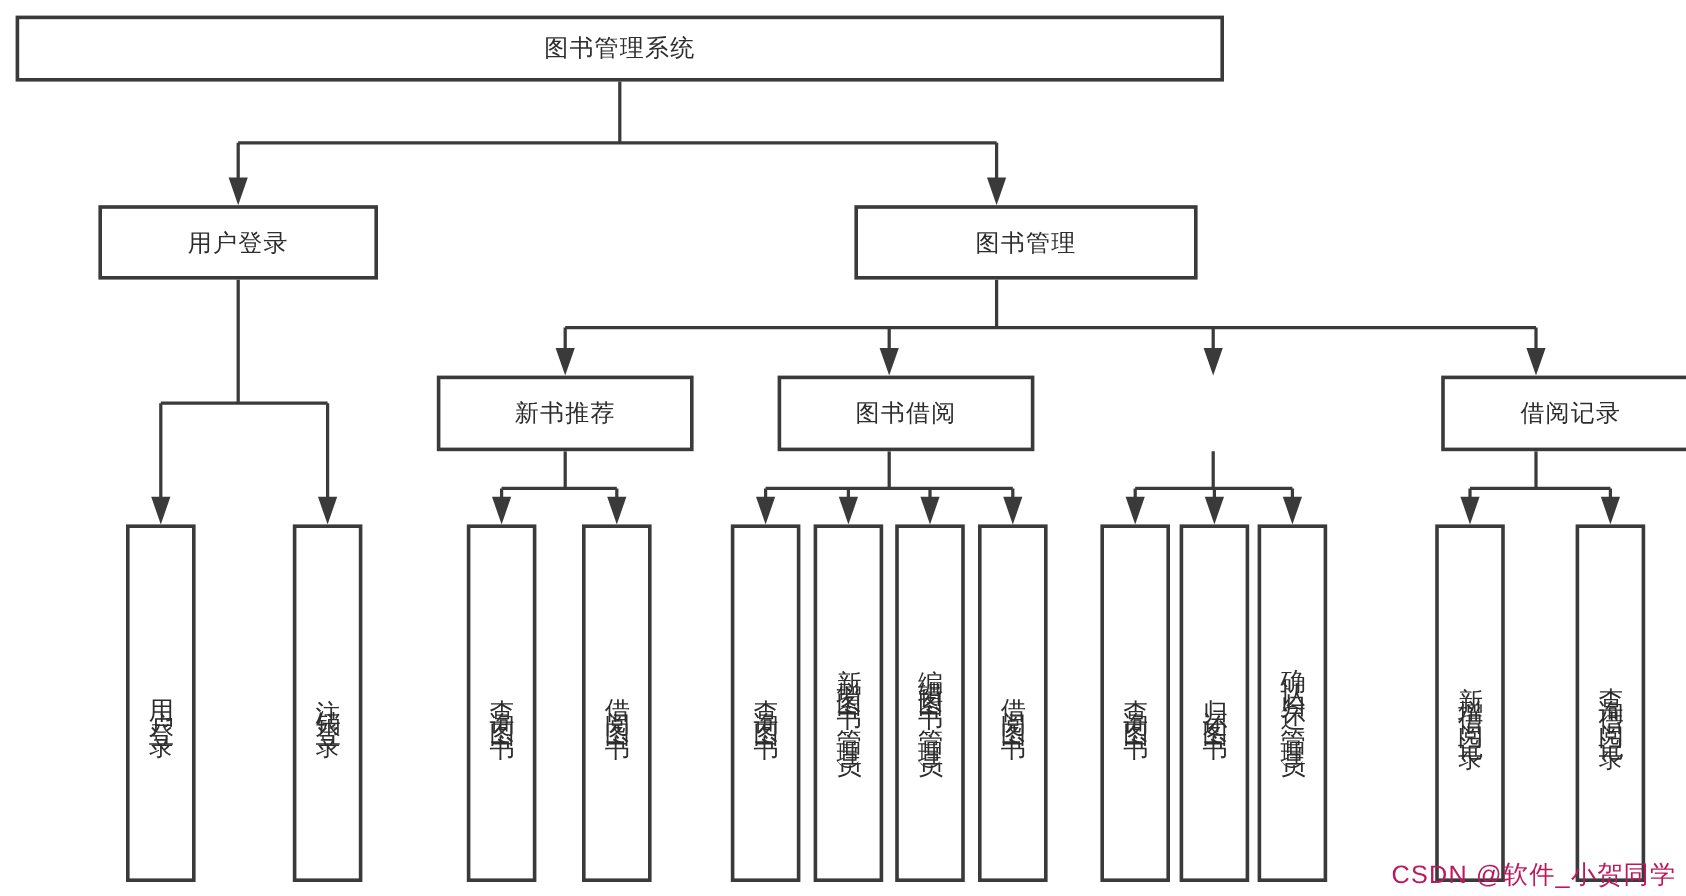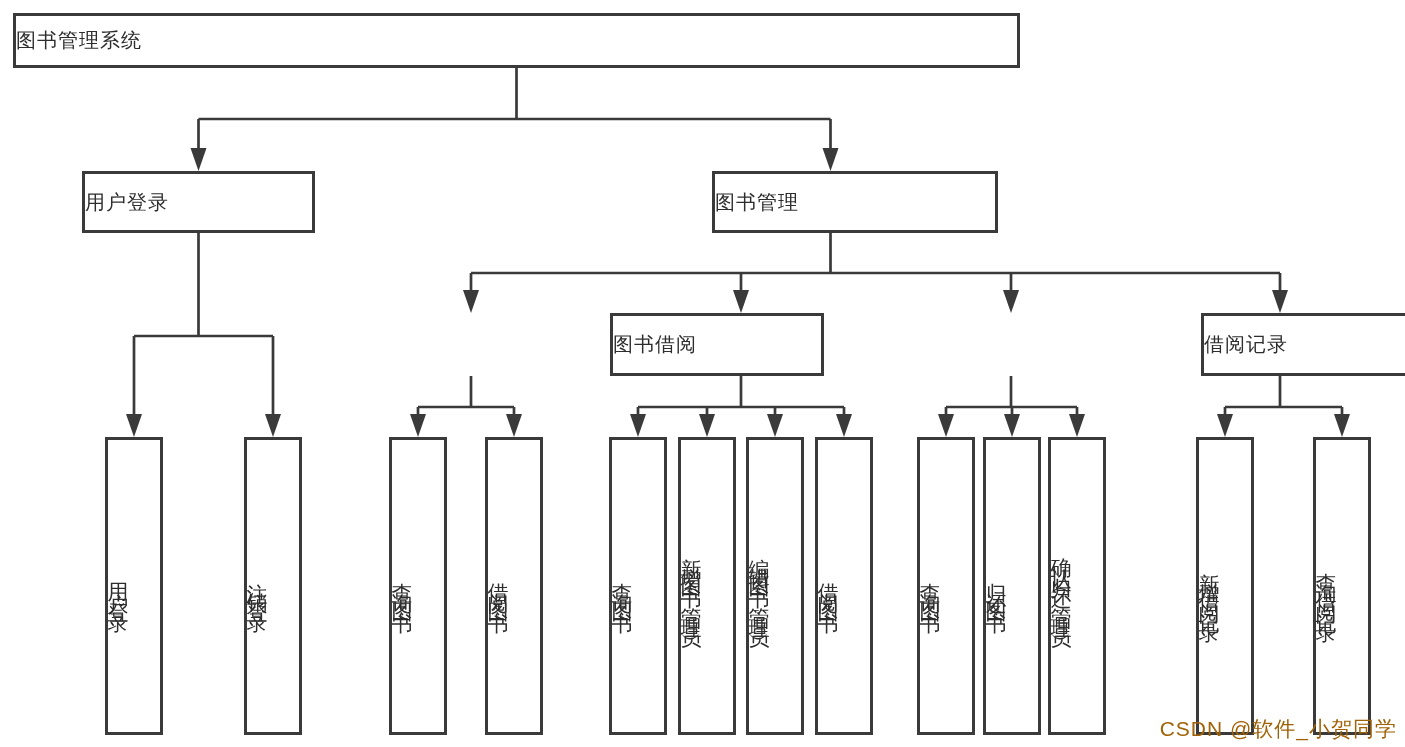--- a/index.html
+++ b/index.html
@@ -16,40 +16,41 @@
     left: 0; top: 0;
     pointer-events: none;
   }
   .box {
     position: absolute;
     box-sizing: border-box;
     border: 3px solid #3a3a3a;
     background: #ffffff;
     display: flex;
     align-items: center;
+    justify-content: center;
     color: #2d2d2d;
   }
   .box.h .lbl {
     font-size: 20px;
     letter-spacing: 1px;
     white-space: nowrap;
   }
   .box.v .vlbl {
     writing-mode: vertical-rl;
     text-orientation: mixed;
     font-size: 21px;
     letter-spacing: 10px;
     line-height: 1;
   }
   .watermark {
     position: absolute;
     right: 8px;
     bottom: 4px;
     font-size: 21px;
-    color: #a16207;
+    color: #be185d;
     letter-spacing: 1px;
     z-index: 5;
     white-space: nowrap;
   }
 </style>
 </head>
 <body>
 
 <div class="canvas">
 
@@ -97,21 +98,24 @@
     <span class="lbl">图书管理系统</span>
   </div>
 
   <div class="box h" style="left:82px;top:171px;width:233px;height:62px">
     <span class="lbl">用户登录</span>
   </div>
   <div class="box h" style="left:712px;top:171px;width:286px;height:62px">
     <span class="lbl">图书管理</span>
   </div>
 
-  <div class="box h" style="left:610px;top:313px;width:214px;height:63px">
+  <div class="box h" style="left:364px;top:313px;width:214px;height:63px">
+    <span class="lbl">新书推荐</span>
+  </div>
+  <div class="box h" style="left:648px;top:313px;width:214px;height:63px">
     <span class="lbl">图书借阅</span>
   </div>
   <div class="box h" style="left:1201px;top:313px;width:216px;height:63px">
     <span class="lbl">借阅记录</span>
   </div>
 
   <div class="box v" style="left:105px;top:437px;width:58px;height:298px">
     <span class="vlbl">用户登录</span>
   </div>
   <div class="box v" style="left:244px;top:437px;width:58px;height:298px">

